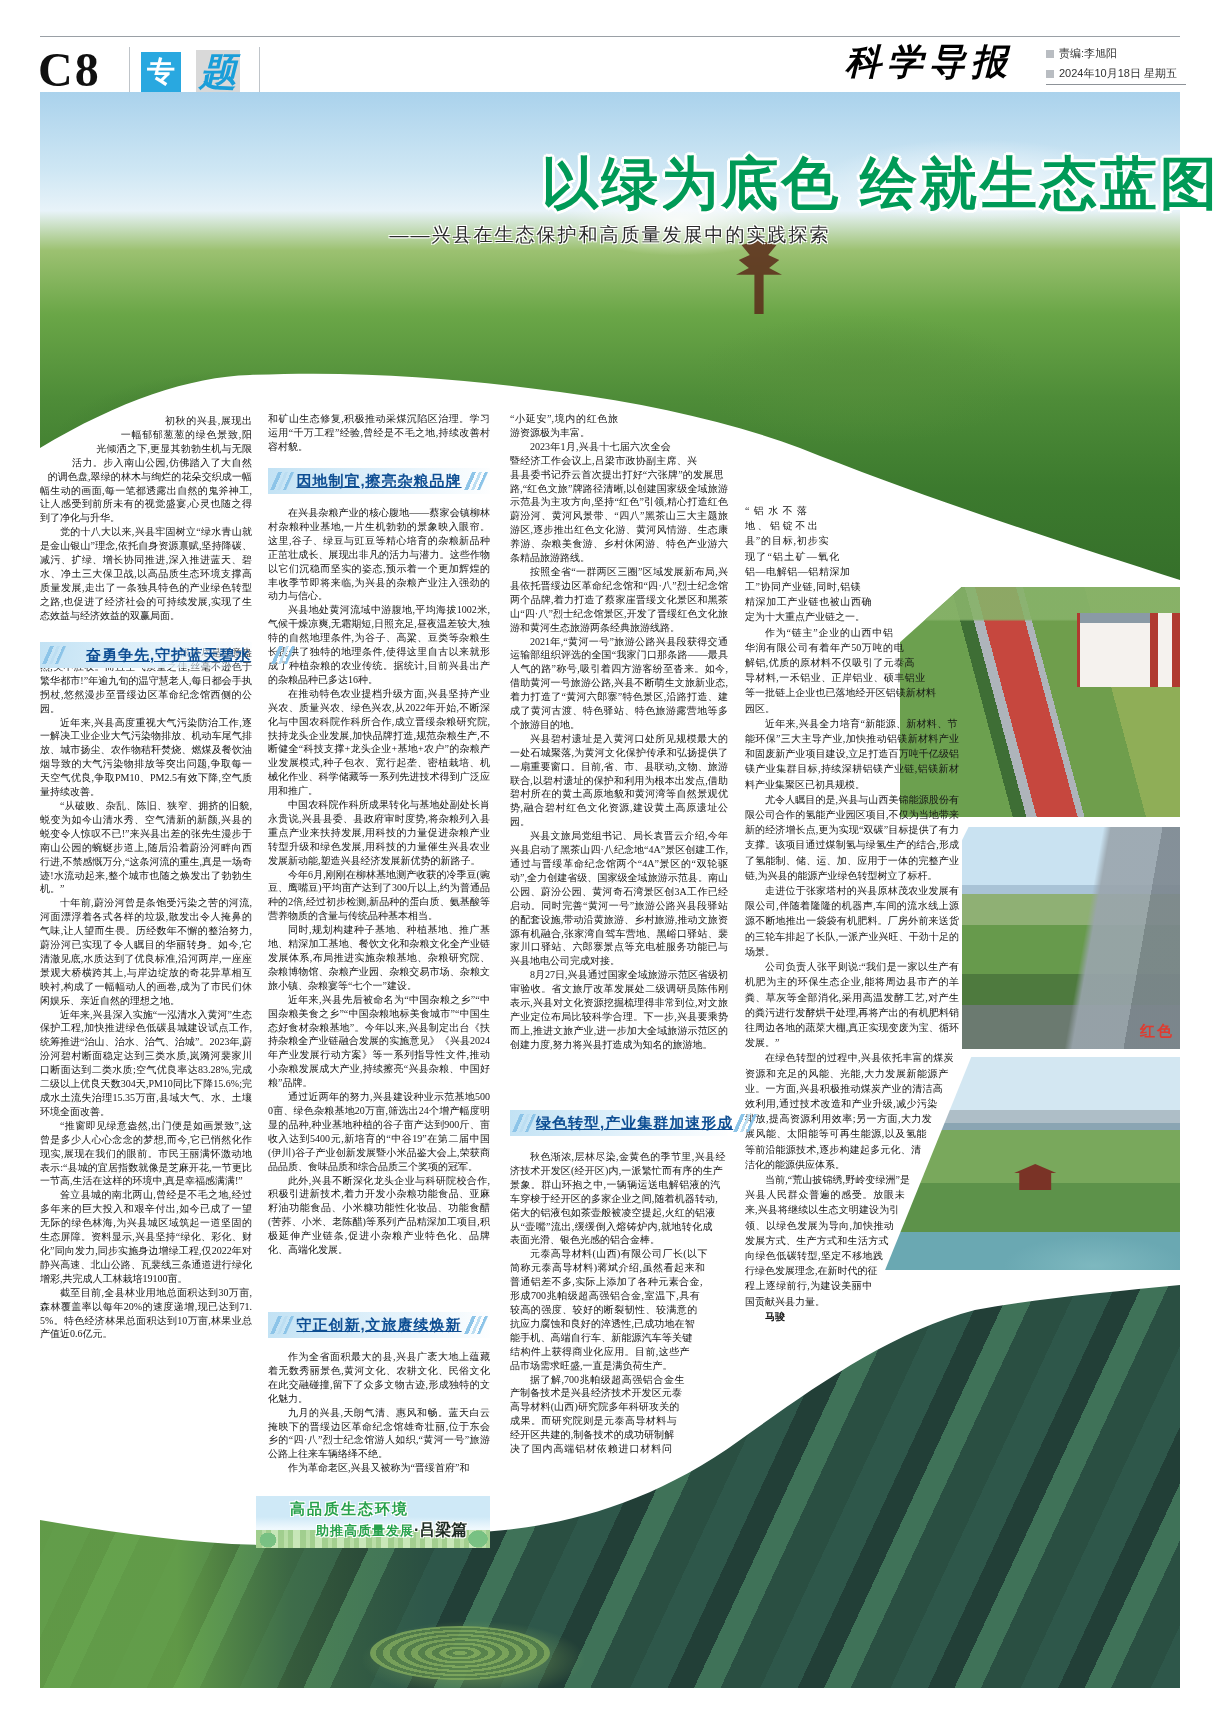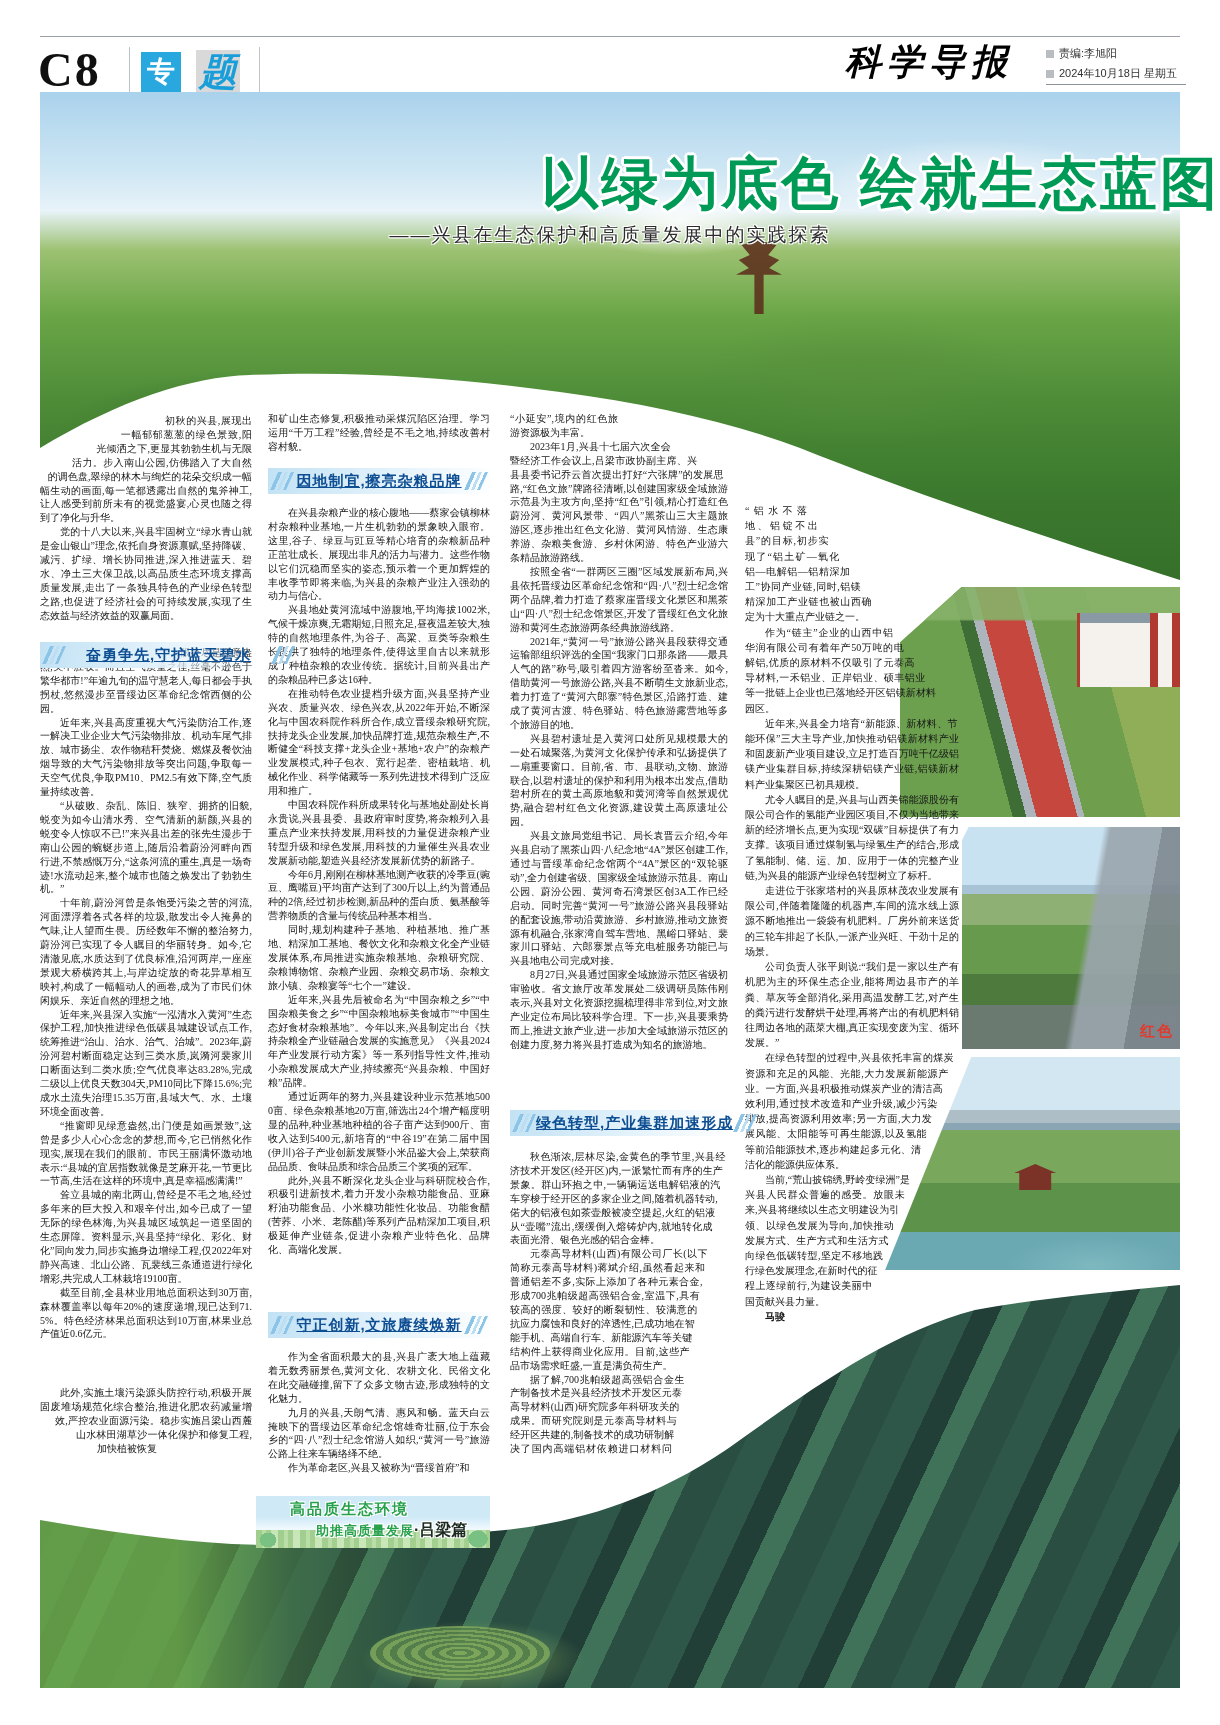--- a/index.html
+++ b/index.html
@@ -187,21 +187,20 @@
   <p>“从破败、杂乱、陈旧、狭窄、拥挤的旧貌,蜕变为如今山清水秀、空气清新的新颜,兴县的蜕变令人惊叹不已!”来兴县出差的张先生漫步于南山公园的蜿蜒步道上,随后沿着蔚汾河畔向西行进,不禁感慨万分,“这条河流的重生,真是一场奇迹!水流动起来,整个城市也随之焕发出了勃勃生机。”</p>
   <p>十年前,蔚汾河曾是条饱受污染之苦的河流,河面漂浮着各式各样的垃圾,散发出令人掩鼻的气味,让人望而生畏。历经数年不懈的整治努力,蔚汾河已实现了令人瞩目的华丽转身。如今,它清澈见底,水质达到了优良标准,沿河两岸,一座座景观大桥横跨其上,与岸边绽放的奇花异草相互映衬,构成了一幅幅动人的画卷,成为了市民们休闲娱乐、亲近自然的理想之地。</p>
   <p>近年来,兴县深入实施“一泓清水入黄河”生态保护工程,加快推进绿色低碳县城建设试点工作,统筹推进“治山、治水、治气、治城”。2023年,蔚汾河碧村断面稳定达到三类水质,岚漪河裴家川口断面达到二类水质;空气优良率达83.28%,完成二级以上优良天数304天,PM10同比下降15.6%;完成水土流失治理15.35万亩,县域大气、水、土壤环境全面改善。</p>
   <p>“推窗即见绿意盎然,出门便是如画景致”,这曾是多少人心心念念的梦想,而今,它已悄然化作现实,展现在我们的眼前。市民王丽满怀激动地表示:“县城的宜居指数就像是芝麻开花,一节更比一节高,生活在这样的环境中,真是幸福感满满!”</p>
   <p>耸立县城的南北两山,曾经是不毛之地,经过多年来的巨大投入和艰辛付出,如今已成了一望无际的绿色林海,为兴县城区域筑起一道坚固的生态屏障。资料显示,兴县坚持“绿化、彩化、财化”同向发力,同步实施身边增绿工程,仅2022年对静兴高速、北山公路、瓦裴线三条通道进行绿化增彩,共完成人工林栽培19100亩。</p>
   <p>截至目前,全县林业用地总面积达到30万亩,森林覆盖率以每年20%的速度递增,现已达到71.5%。特色经济林果总面积达到10万亩,林果业总产值近0.6亿元。</p>
 </div>
 
 <div class="col" style="left:40px;top:1386px;width:212px;height:106px;">
   <div class="stair-bl"></div>
-  <p>此外,实施土壤污染源头防控行动,积极开展固废堆场规范化综合整治,推进化肥农药减量增效,严控农业面源污染。稳步实施吕梁山西麓山水林田湖草沙一体化保护和修复工程,加快植被恢复</p>
 </div>
 
 <div class="col" style="left:268px;top:412px;width:222px;height:54px;">
   <p class="cont">和矿山生态修复,积极推动采煤沉陷区治理。学习运用“千万工程”经验,曾经是不毛之地,持续改善村容村貌。</p>
 </div>
 
 <div class="col" style="left:268px;top:506px;width:222px;height:802px;">
   <p>在兴县杂粮产业的核心腹地——蔡家会镇柳林村杂粮种业基地,一片生机勃勃的景象映入眼帘。这里,谷子、绿豆与豇豆等精心培育的杂粮新品种正茁壮成长、展现出非凡的活力与潜力。这些作物以它们沉稳而坚实的姿态,预示着一个更加辉煌的丰收季节即将来临,为兴县的杂粮产业注入强劲的动力与信心。</p>
   <p>兴县地处黄河流域中游腹地,平均海拔1002米,气候干燥凉爽,无霜期短,日照充足,昼夜温差较大,独特的自然地理条件,为谷子、高粱、豆类等杂粮生长提供了独特的地理条件,使得这里自古以来就形成了种植杂粮的农业传统。据统计,目前兴县出产的杂粮品种已多达16种。</p>
   <p>在推动特色农业提档升级方面,兴县坚持产业兴农、质量兴农、绿色兴农,从2022年开始,不断深化与中国农科院作科所合作,成立晋绥杂粮研究院,扶持龙头企业发展,加快品牌打造,规范杂粮生产,不断健全“科技支撑+龙头企业+基地+农户”的杂粮产业发展模式,种子包衣、宽行起垄、密植栽培、机械化作业、科学储藏等一系列先进技术得到广泛应用和推广。</p>

